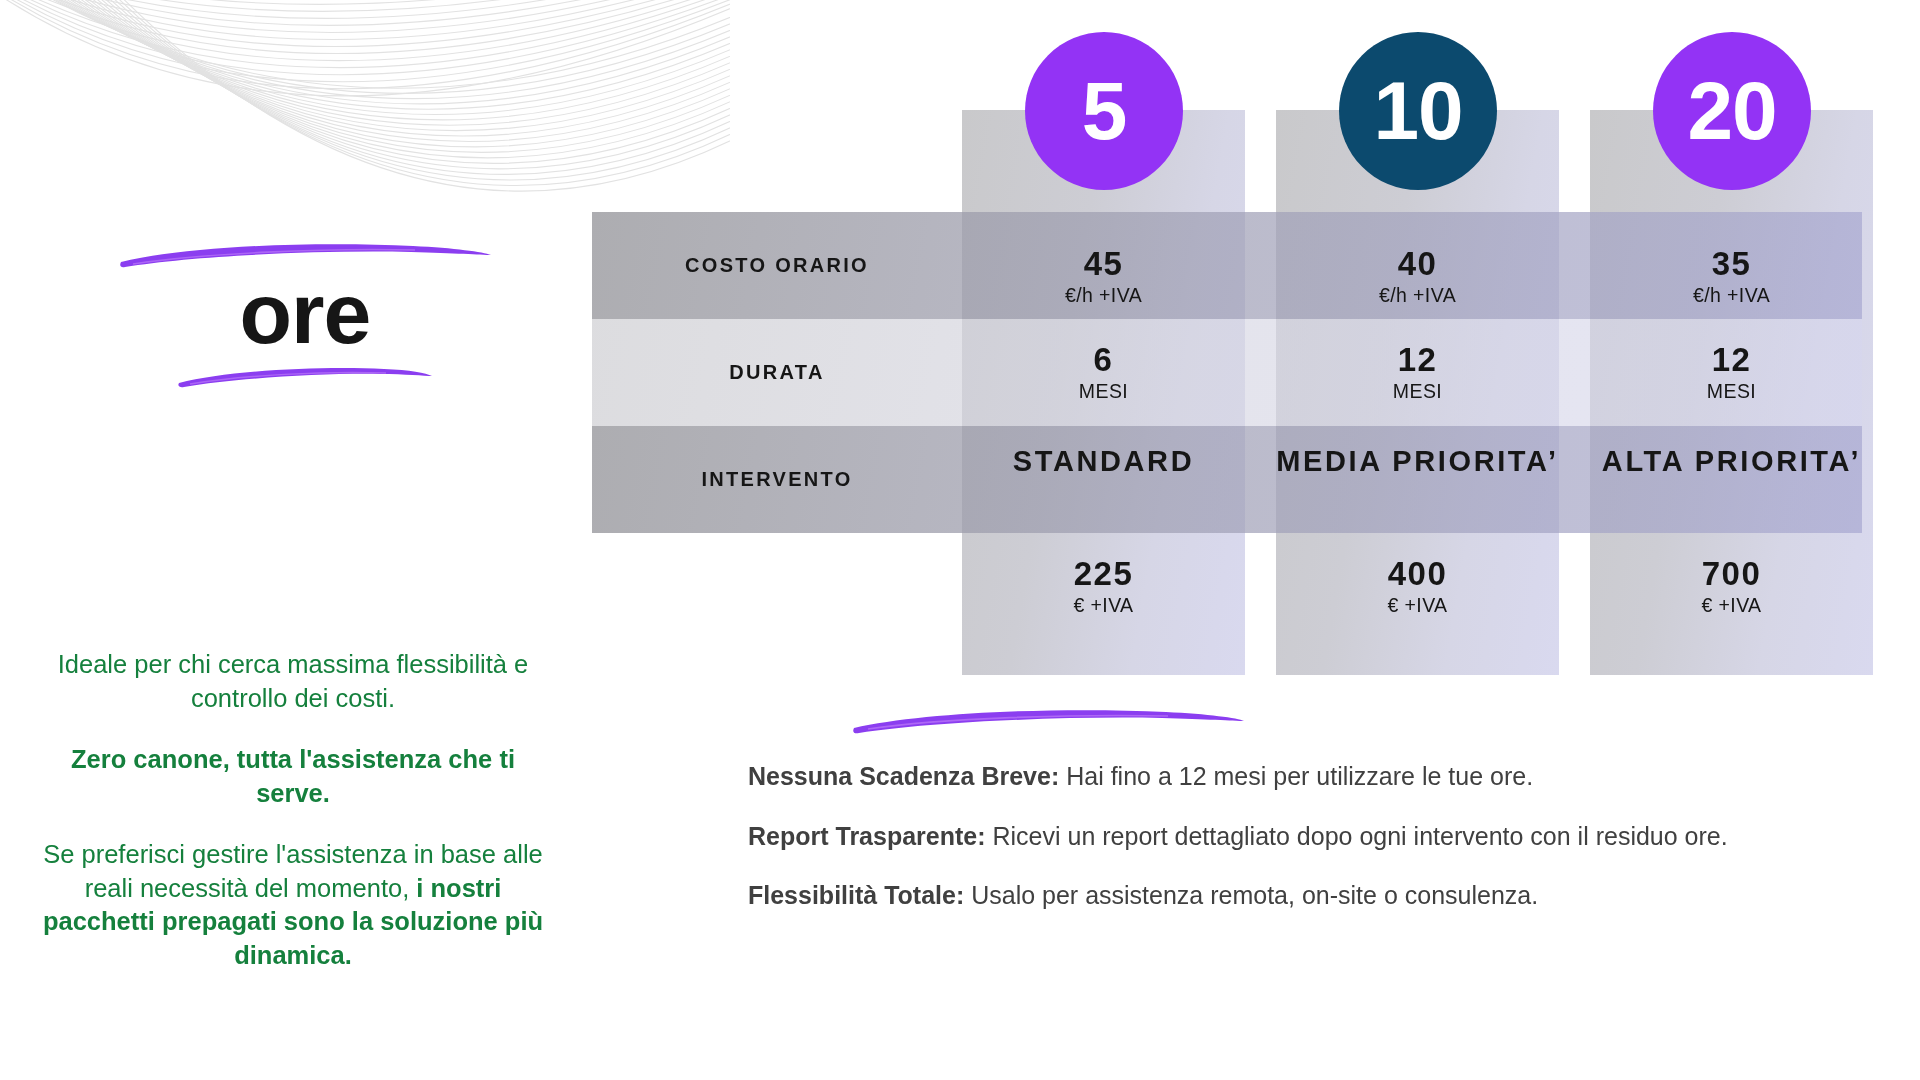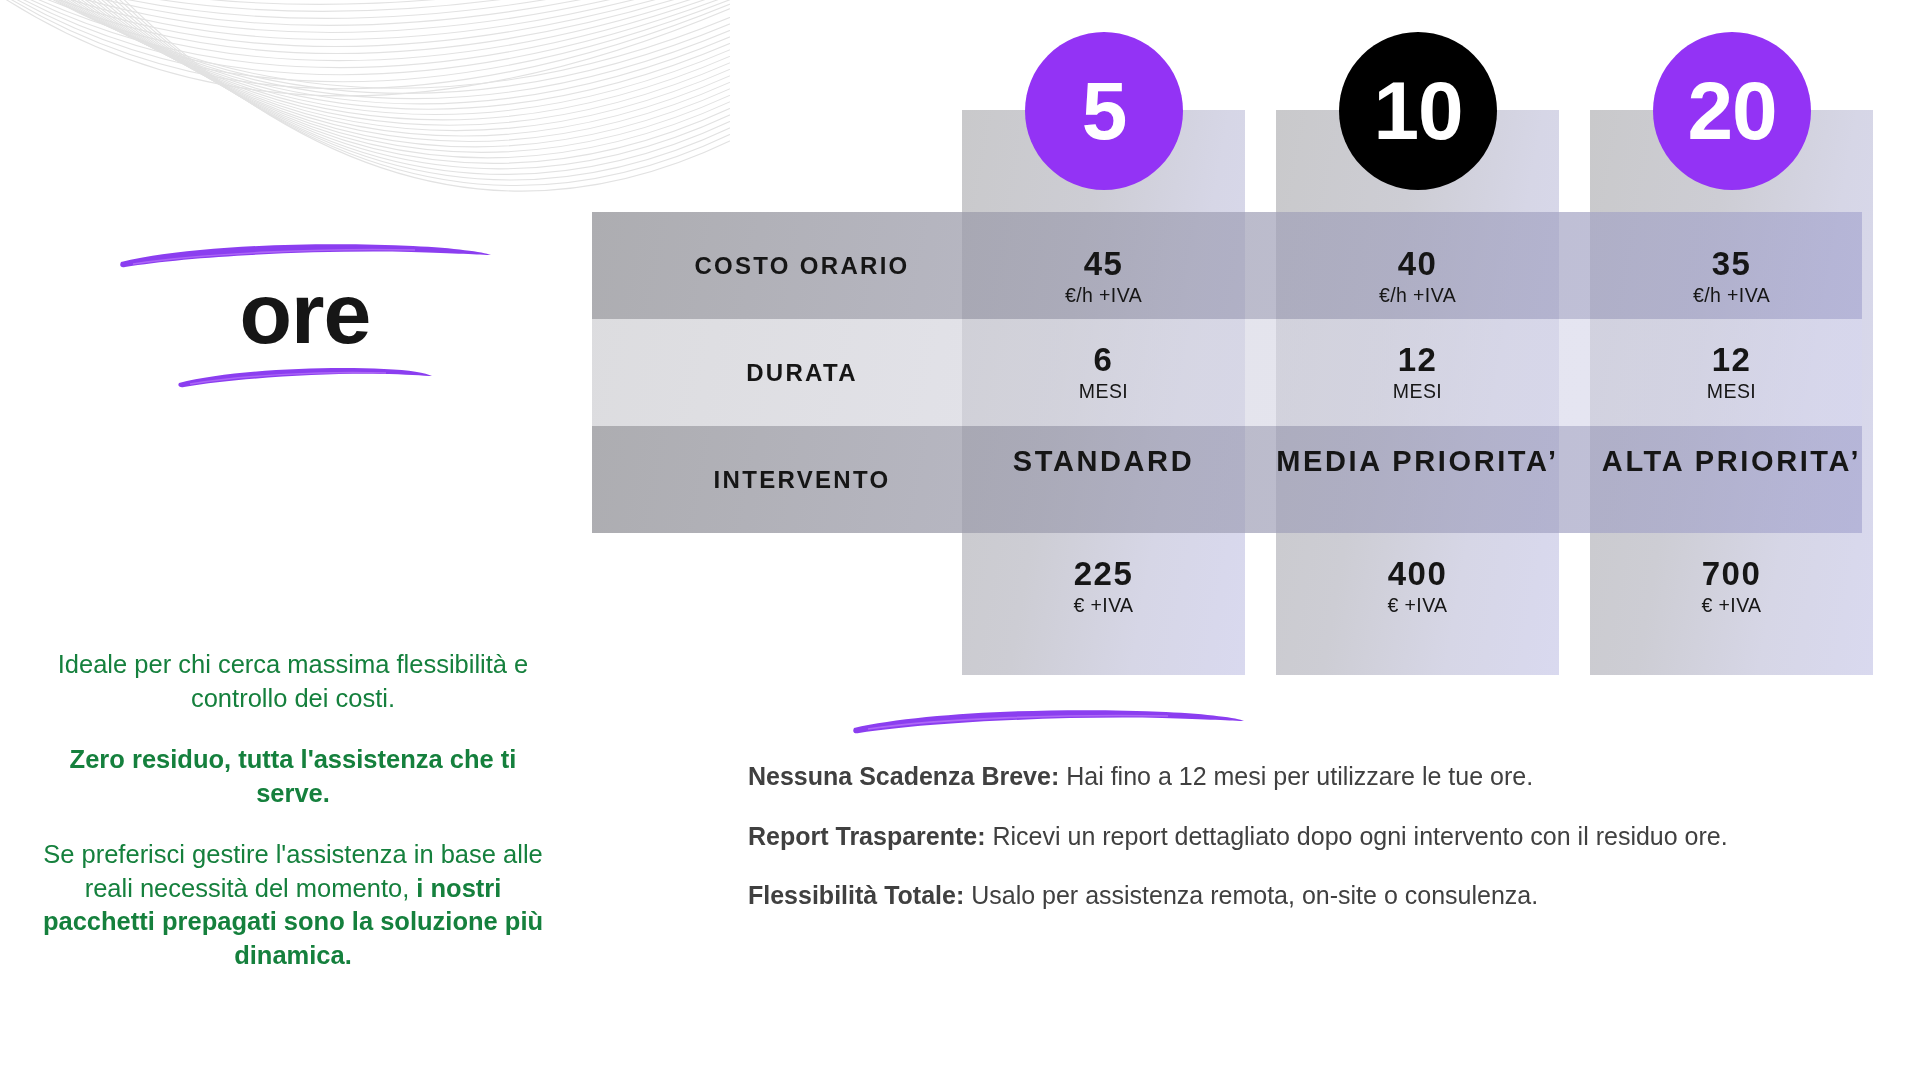--- a/index.html
+++ b/index.html
@@ -45,21 +45,21 @@
   .rowband.dark  { background:linear-gradient(100deg, rgba(150,150,155,.78) 0%, rgba(160,160,180,.72) 45%, rgba(166,166,208,.68) 100%); }
   .rowband.light { background:linear-gradient(100deg, rgba(207,207,211,.72) 0%, rgba(214,214,226,.66) 45%, rgba(214,214,238,.62) 100%); }
   #rowband-0 { top:102px; height:107px; }
   #rowband-1 { top:209px; height:107px; }
   #rowband-2 { top:316px; height:107px; }
 
   
   .rowlabel {
     position:absolute; left:0; width:370px;
     display:flex; align-items:center; justify-content:center;
-    font-size:24px; font-weight:700; letter-spacing:2.3px; color:#161616;margin-left:25px;
+    font-size:20px; font-weight:700; letter-spacing:2.3px; color:#161616;
   }
   #rowlabel-0 { top:102px; height:107px; }
   #rowlabel-1 { top:209px; height:107px; }
   #rowlabel-2 { top:316px; height:107px; }
 
   
   .cell {
     position:absolute; width:283px;
     display:flex; flex-direction:column; align-items:center; justify-content:center;
     color:#161616; text-align:center;
@@ -155,21 +155,21 @@
     </svg>
     <div class="title-line">ore</div>
     <svg class="brush" id="brush-2" viewBox="0 0 262 28" preserveAspectRatio="none">
       <path d="M5,20 C55,7 150,3 210,6 C236,7 252,10 258,13 C250,13 232,11 206,11 C150,10 62,15 10,24 C6,25 3,23 5,20 Z" fill="#8b3ef0"></path>
       <path d="M16,21 C70,12 150,8 212,10" stroke="#b46ff7" stroke-width="1.4" fill="none" opacity="0.8"></path>
     </svg>
   </div>
 
   <div id="left-copy">
     <p>Ideale per chi cerca massima flessibilità e controllo dei costi.</p>
-    <p class="p-strong">Zero residuo, tutta l'assistenza che ti serve.</p>
+    <p class="p-strong">Zero canone, tutta l'assistenza che ti serve.</p>
     <p><span>Se preferisci gestire l'assistenza in base alle reali necessità del momento, </span><span class="b">i nostri pacchetti prepagati sono la soluzione più dinamica.</span></p>
   </div>
 
   <div id="table">
 
     <div class="colband" id="colband-0"></div>
     <div class="colband" id="colband-1"></div>
     <div class="colband" id="colband-2"></div>
 
     <div class="rowband dark" id="rowband-0"></div>
@@ -223,21 +223,21 @@
     <div class="cell c1 r3">
       <span class="big">400</span>
       <span class="sub">€ +IVA</span>
     </div>
     <div class="cell c2 r3">
       <span class="big">700</span>
       <span class="sub">€ +IVA</span>
     </div>
 
     <div class="badge" id="badge-0" style="background: rgb(147, 51, 245);">5</div>
-    <div class="badge" id="badge-1" style="background: #000000;">10</div>
+    <div class="badge" id="badge-1" style="background: #0c4a6e;">10</div>
     <div class="badge" id="badge-2" style="background: rgb(147, 51, 245);">20</div>
   </div>
 
   <div id="why">
     <svg id="brush-3" viewBox="0 0 400 32" preserveAspectRatio="none">
       <path d="M6,24 C75,8 215,3 318,8 C360,10 390,14 396,17 C386,17 358,15 314,14 C214,12 82,18 11,29 C6,30 4,28 6,24 Z" fill="#8b3ef0"></path>
       <path d="M20,25 C95,14 225,10 320,12" stroke="#b46ff7" stroke-width="1.6" fill="none" opacity="0.85"></path>
     </svg>
     <ul id="why-list">
       <li><span class="lead">Nessuna Scadenza Breve:</span><span> Hai fino a 12 mesi per utilizzare le tue ore.</span></li>

